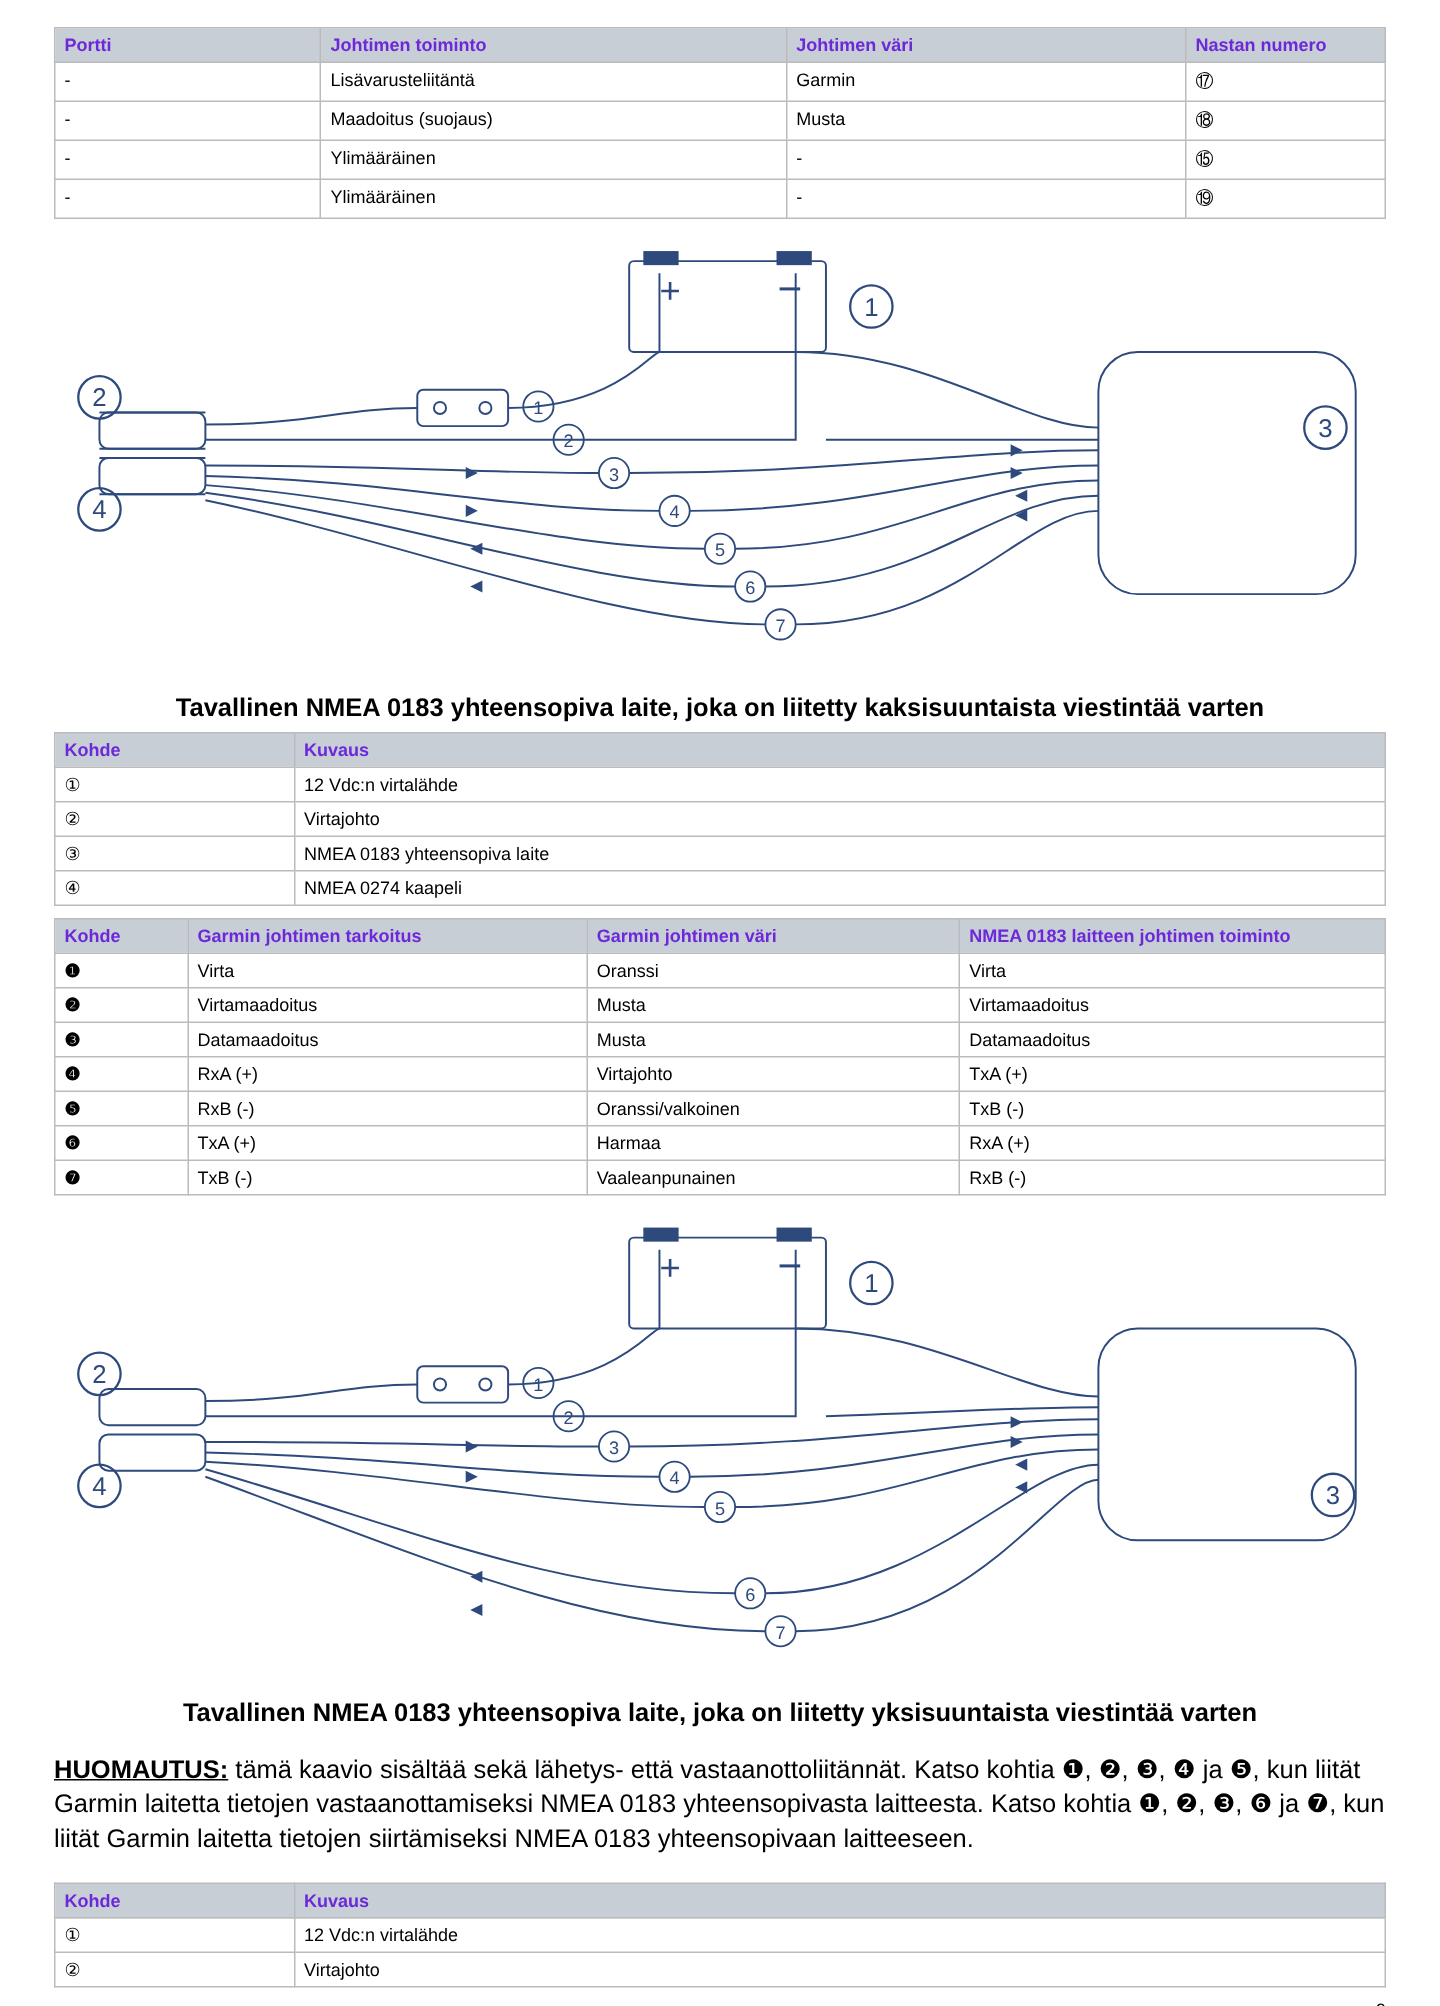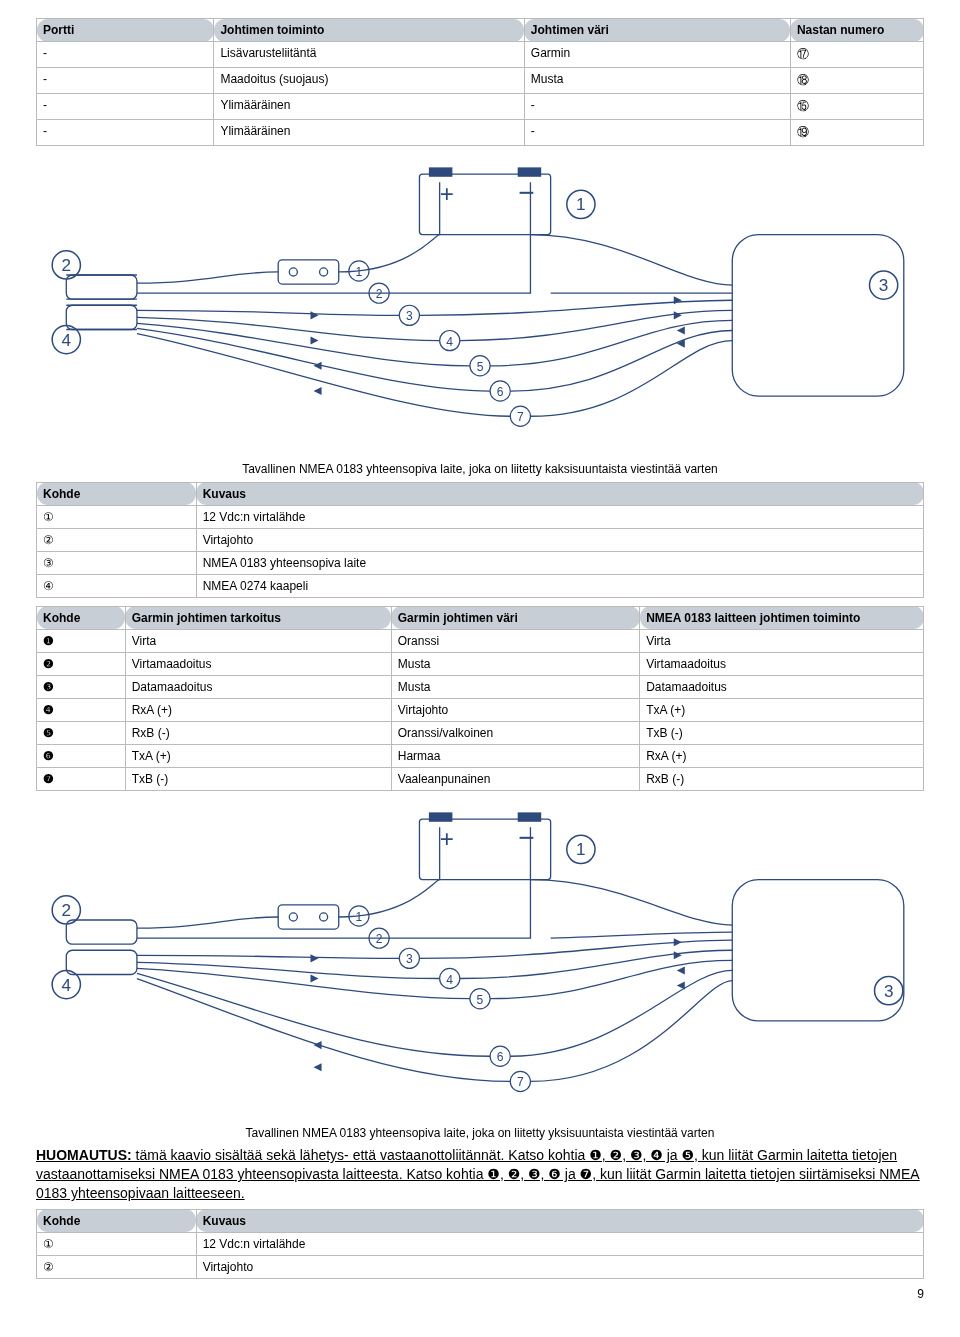--- a/index.html
+++ b/index.html
@@ -19,42 +19,40 @@
   th, td {
     border: 1px solid #bbb;
     padding: 4px 6px;
     text-align: left;
     font-size: 12px;
     vertical-align: top;
   }
   th {
     background: #d9dee2;
     font-weight: bold;
-    color: #000000;
-    border-radius: 11px;
+    color: #6d28d9;
   }
   .header-blue th {
     background: #c7ced6;
   }
   .caption {
     text-align: center;
-    font-weight: normal;
-    font-size: 12px;
+    font-weight: bold;
+    font-size: 17px;
     margin: 10px 0 6px 0;
   }
   .diagram {
     width: 100%;
     height: auto;
     margin: 10px 0 2px 0;
   }
   .para {
-    font-size: 14px;
+    font-size: 17px;
     line-height: 1.35;
-    margin: 6px 0;
-    text-decoration: underline;
+    margin: 17px 0;
   }
   .huom {
     font-weight: bold;
     text-decoration: underline;
   }
   .pagenum {
     text-align: right;
     font-size: 12px;
     margin-top: 6px;
   }

